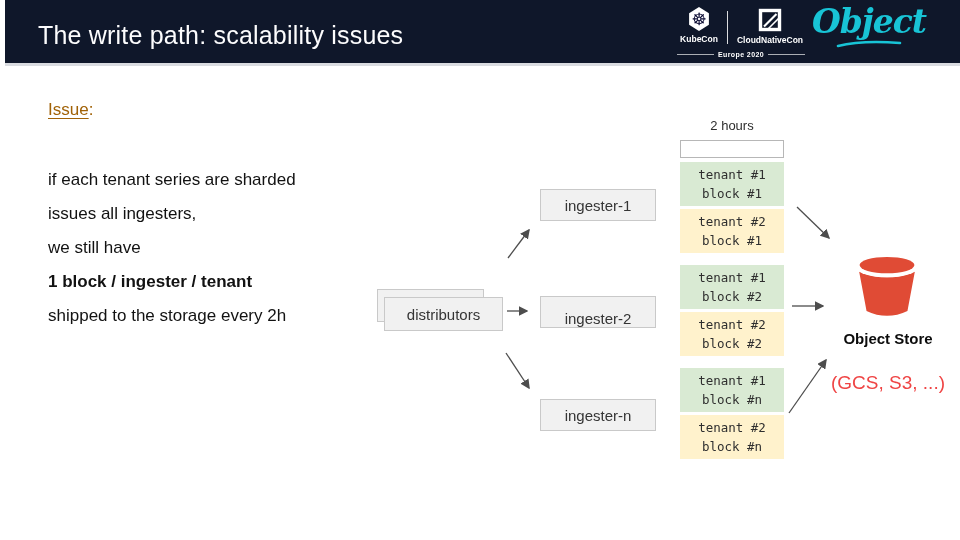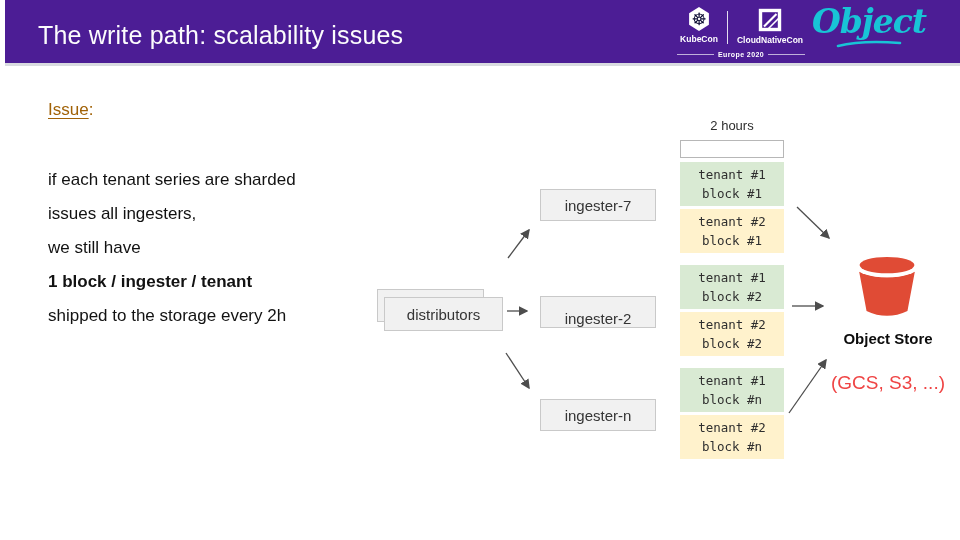--- a/index.html
+++ b/index.html
@@ -2,21 +2,21 @@
 <html><head>
 <meta charset="utf-8">
 <style>
   * { margin:0; padding:0; box-sizing:border-box; }
   html,body { background:#ffffff; }
   body { font-family:"Liberation Sans", sans-serif; }
   .slide { position:relative; width:960px; height:540px; background:#ffffff; overflow:hidden; }
 
   
   .header { position:absolute; left:5px; top:0; right:0; height:66px;
-            background:#4c1d95; border-bottom:3px solid #d9dbe0; }
+            background:#0f172a; border-bottom:3px solid #d9dbe0; }
   .slide-title { position:absolute; left:33px; top:21px; font-size:25px; color:#fcfcfd;
                  letter-spacing:.2px; white-space:nowrap; }
   .lg-kubecon { position:absolute; left:668px; top:7px; width:52px; text-align:center; }
   .helm-badge { width:22px; height:24px; margin:0 auto; background:#ffffff;
                 clip-path:polygon(50% 0%, 95% 26%, 95% 74%, 50% 100%, 5% 74%, 5% 26%);
                 display:flex; align-items:center; justify-content:center;
                 color:#06062f; font-size:17px; line-height:1; }
   .logo-text { display:block; color:#ffffff; font-size:8.5px; font-weight:bold; margin-top:3px;
                white-space:nowrap; }
   .lg-sep { position:absolute; left:722px; top:11px; width:1px; height:33px; background:rgba(255,255,255,.85); }
@@ -132,21 +132,21 @@
     <line x1="792" y1="306" x2="823" y2="306" stroke="#4d4d4d" stroke-width="1.3" marker-end="url(#arr)"></line>
     <line x1="789" y1="413" x2="826" y2="360" stroke="#4d4d4d" stroke-width="1.3" marker-end="url(#arr)"></line>
   </svg>
 
   <div class="dist-back gray-box"></div>
   <div class="dist-front gray-box">
     <span>distributors</span>
   </div>
 
   <div class="node node1 gray-box">
-    <span>ingester-7</span>
+    <span>ingester-1</span>
   </div>
   <div class="node node2 gray-box">
     <span>ingester-2</span>
   </div>
   <div class="node node3 gray-box">
     <span>ingester-n</span>
   </div>
 
   <div class="time-label">2 hours</div>
   <div class="time-box"></div>

